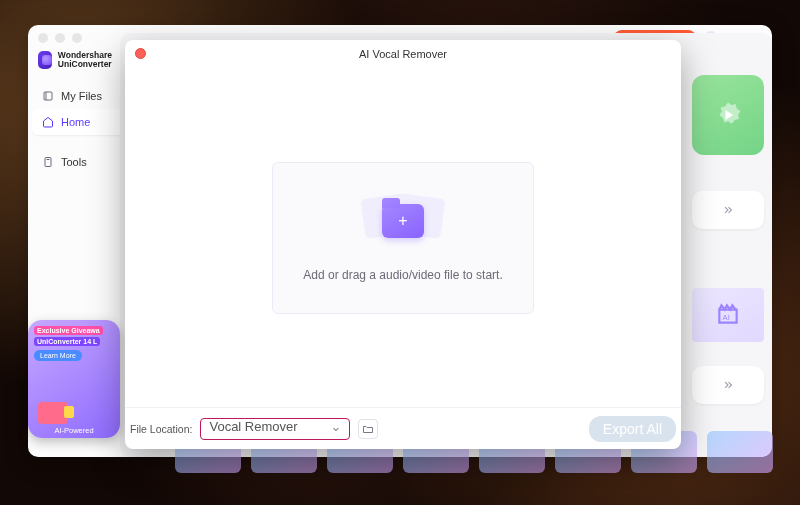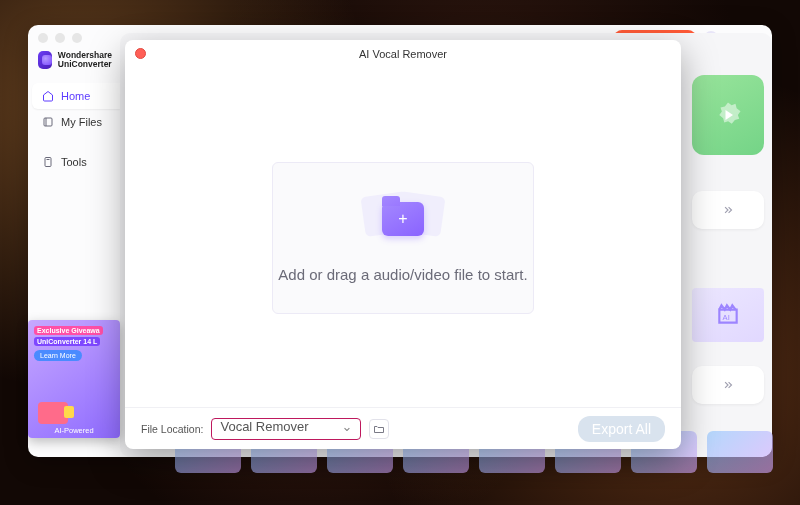--- a/index.html
+++ b/index.html
@@ -55,21 +55,21 @@
   .green-card svg { width:30px; height:30px; }
   .lilac-card { position:absolute; right:8px; top:255px; width:72px; height:54px; border-radius:4px;
     background: linear-gradient(150deg,#ece7ff,#e1d8ff); display:flex; align-items:center; justify-content:center; color:#9d85ff; }
   .arrow-card { position:absolute; right:8px; width:72px; height:38px; border-radius:10px; background:#fff; box-shadow:0 1px 3px rgba(0,0,0,0.06); display:flex; align-items:center; justify-content:center; color:#a0a0b0; }
   .arrow1 { top:158px; }
   .arrow2 { top:333px; }
 
   
   .promo {
     position:absolute; left:28px; top:320px; width:92px; height:118px;
-    border-radius:4px; overflow:hidden; font-size:8px; font-weight:700;
+    border-radius:14px; overflow:hidden; font-size:8px; font-weight:700;
     background: linear-gradient(145deg,#c6a8ff,#8f6bff);
     color:#fff; box-shadow:0 4px 12px rgba(0,0,0,0.25);
     padding:6px;
   }
   .promo .b1 { background:#ff4fa6; display:inline-block; padding:1px 3px; border-radius:3px; margin-bottom:2px; font-size:7px;}
   .promo .b2 { background:#7e47ff; display:inline-block; padding:1px 3px; border-radius:3px; margin-bottom:4px; font-size:7px;}
   .promo .learn { background:#4a8bff; display:inline-block; padding:2px 6px; border-radius:8px; font-size:7px; font-weight:500;}
   .promo .aip { position:absolute; bottom:3px; left:0; right:0; text-align:center; font-size:7.5px; color:#fff; font-weight:500;}
   .promo .cam { position:absolute; bottom:14px; left:10px; width:30px; height:22px; background:#ff6b8a; border-radius:4px; }
   .promo .cam::after{content:""; position:absolute; right:-6px; top:4px; width:10px; height:12px; background:#ffd94a; border-radius:2px;}
@@ -84,23 +84,23 @@
   .modal-titlebar { height:28px; display:flex; align-items:center; justify-content:center; position:relative; font-size:11px; color:#333; font-weight:500; }
   .modal-close { position:absolute; left:10px; top:8px; width:11px; height:11px; border-radius:50%; background:#ff5f57; border:0.5px solid #e24a41; }
   .modal-body { flex:1; display:flex; align-items:center; justify-content:center; }
   .dropzone { width:262px; height:152px; border:1px solid #eceaf6; border-radius:6px; background:#fafafc; display:flex; flex-direction:column; align-items:center; justify-content:center; gap:18px; cursor:pointer;}
   .drop-ico { width:100px; height:56px; position:relative; }
   .back-doc{ position:absolute; width:46px; height:40px; background:#f0eefc; border-radius:5px; transform:rotate(-8deg); left:10px; top:2px; }
   .back-doc2{ position:absolute; width:46px; height:40px; background:#f0eefc; border-radius:5px; transform:rotate(8deg); right:10px; top:2px; }
   .folder { position:absolute; left:29px; top:10px; width:42px; height:34px; border-radius:6px; background:linear-gradient(150deg,#a488ff,#8a63ff); box-shadow:0 3px 6px rgba(118,80,255,0.25);}
   .folder::before{content:""; position:absolute; left:0; top:-6px; width:18px; height:10px; border-radius:3px 3px 0 0; background:linear-gradient(150deg,#a488ff,#9a78ff);}
   .folder .plus { position:absolute; left:50%; top:50%; transform:translate(-50%,-50%); color:#fff; font-size:16px; font-weight:300; line-height:1;}
-  .drop-text { font-size:15px; color:#6b6b78; }
-
-  .modal-footer { height:42px; border-top:1px solid #f0f0f4; display:flex; align-items:center; padding:0 16px; gap:8px; font-size:10.5px; color:#555; }
+  .drop-text { font-size:12px; color:#6b6b78; }
+
+  .modal-footer { height:42px; border-top:1px solid #f0f0f4; display:flex; align-items:center; padding:0 5px; gap:8px; font-size:10.5px; color:#555; }
   .select { display:flex; justify-content:space-between; flex:0 0 150px; height:22px; border:1px solid #be185d; border-radius:4px; padding:0 8px; font-size:13px; background:#fff; cursor:pointer;}
   .select .chev{ color:#888; }
   .folder-btn { width:20px; height:20px; border:1px solid #e2e2ea; border-radius:4px; display:flex; align-items:center; justify-content:center; color:#7a7a86; cursor:pointer; background:#fff;}
   .spacer{flex:1;}
   .export-btn { background:#d9e3ee; color:#fff; font-size:14px; padding:5px 14px; border-radius:12px; cursor:default;}
 
   
   .thumbs { position:absolute; left:175px; bottom:32px; display:flex; gap:10px; }
   .thumb { width:66px; height:42px; border-radius:6px; background:linear-gradient(140deg,#89c3ff,#d7a6ff); opacity:0.6;}
 </style>
@@ -146,36 +146,36 @@
 
     <div class="main-body">
       <div class="sidebar">
         <div class="logo-row">
           <div class="logo-img"></div>
           <div class="logo-text">
             <div>Wondershare</div>
             <div>UniConverter</div>
           </div>
         </div>
-        <div class="nav-item active">
-          <span class="nav-ico">
-            <svg width="12" height="12" viewBox="0 0 24 24" fill="none" stroke="#5c3bff" stroke-width="2">
-                <path d="M3 10l9-7 9 7v10a2 2 0 0 1-2 2H5a2 2 0 0 1-2-2z"></path>
-              </svg>
-          </span>
-          <span>Home</span>
-        </div>
         <div class="nav-item">
           <span class="nav-ico">
             <svg width="12" height="12" viewBox="0 0 24 24" fill="none" stroke="#6a6a7a" stroke-width="2">
                 <rect x="4" y="4" width="16" height="16" rx="2"></rect>
                 <path d="M8 4v16"></path>
               </svg>
           </span>
           <span>My Files</span>
+        </div>
+        <div class="nav-item active">
+          <span class="nav-ico">
+            <svg width="12" height="12" viewBox="0 0 24 24" fill="none" stroke="#5c3bff" stroke-width="2">
+                <path d="M3 10l9-7 9 7v10a2 2 0 0 1-2 2H5a2 2 0 0 1-2-2z"></path>
+              </svg>
+          </span>
+          <span>Home</span>
         </div>
         <div style="height:14px"></div>
         <div class="nav-item">
           <span class="nav-ico">
             <svg width="12" height="12" viewBox="0 0 24 24" fill="none" stroke="#6a6a7a" stroke-width="2">
                 <rect x="6" y="3" width="12" height="18" rx="2"></rect>
                 <path d="M9 7h6"></path>
               </svg>
           </span>
           <span>Tools</span>

